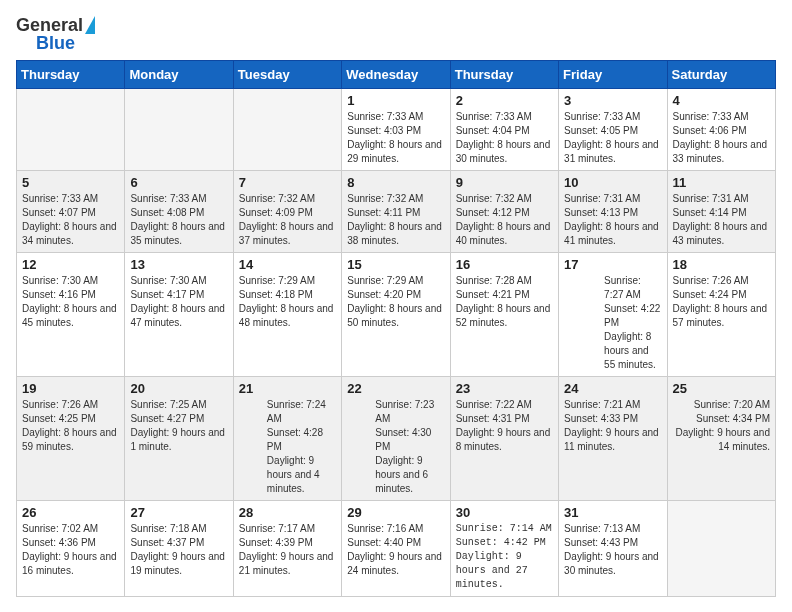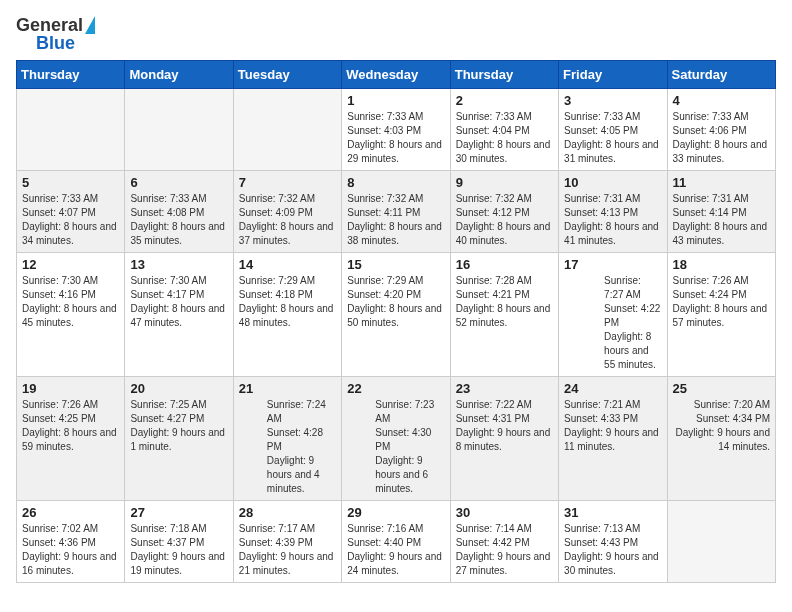--- a/index.html
+++ b/index.html
@@ -303,21 +303,21 @@
 Daylight: 9 hours and 21 minutes.</div>
         </td>
         <td>
           <div class="day-number">29</div>
           <div class="cell-text" style="white-space: pre-line;">Sunrise: 7:16 AM
 Sunset: 4:40 PM
 Daylight: 9 hours and 24 minutes.</div>
         </td>
         <td>
           <div class="day-number">30</div>
-          <div class="cell-text" style="white-space: pre-line;">Sunrise: 7:14 AM
+          <div class="cell-text" style="white-space: pre-line; font-family: Liberation Mono, monospace;">Sunrise: 7:14 AM
 Sunset: 4:42 PM
 Daylight: 9 hours and 27 minutes.</div>
         </td>
         <td>
           <div class="day-number">31</div>
           <div class="cell-text" style="white-space: pre-line;">Sunrise: 7:13 AM
 Sunset: 4:43 PM
 Daylight: 9 hours and 30 minutes.</div>
         </td>
         <td class="empty"></td>

